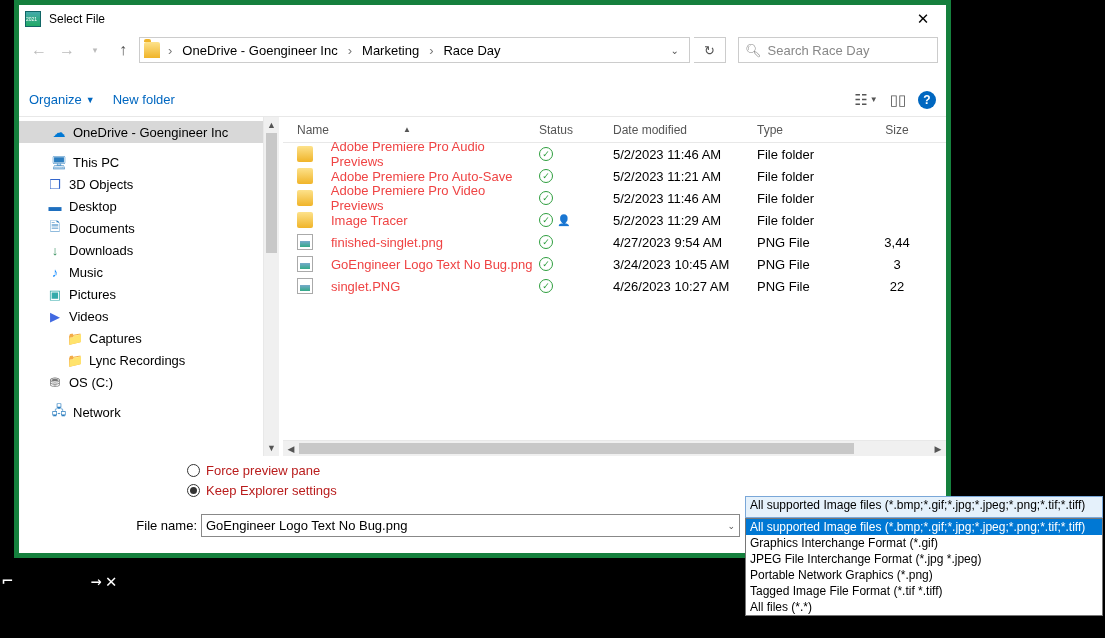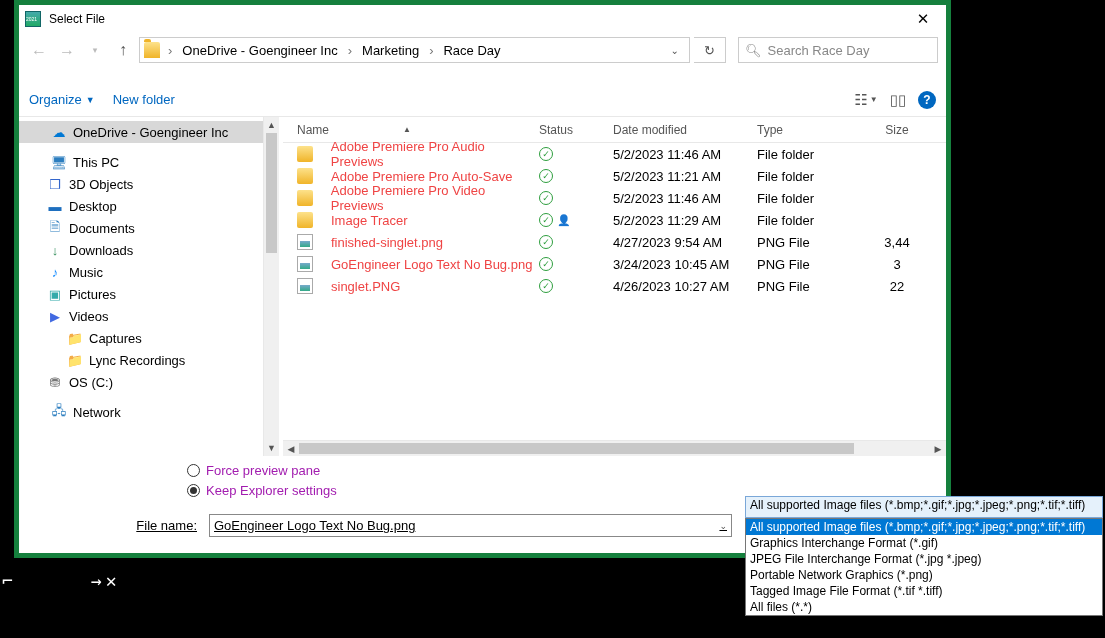--- a/index.html
+++ b/index.html
@@ -76,25 +76,25 @@
   .ficon.png::after{content:"";position:absolute;left:2px;right:2px;bottom:2px;height:6px;background:linear-gradient(#7ac,#3a8);}
   .col-status .sync{width:14px;height:14px;border:1.5px solid #2e9e3e;border-radius:50%;display:inline-flex;align-items:center;justify-content:center;color:#2e9e3e;font-size:9px;}
   .col-status{display:flex;align-items:center;gap:4px;}
   .col-status .person{color:#777;font-size:11px;}
   .hscroll{height:16px;background:#f0f0f0;border-top:1px solid #e8e8e8;display:flex;align-items:center;}
   .hscroll .lft,.hscroll .rgt{width:16px;display:flex;align-items:center;justify-content:center;font-size:9px;color:#555;}
   .hscroll .track{flex:1;position:relative;height:100%;}
   .hscroll .thumb{position:absolute;top:2px;bottom:2px;left:0;width:88%;background:#c8c8c8;}
   
   .extras{padding:4px 0 8px 168px;}
-  .radio-row{display:flex;align-items:center;gap:6px;color:#a21caf;font-size:13px;height:20px;}
+  .radio-row{display:flex;align-items:center;gap:6px;color:#b91c1c;font-size:13px;height:20px;}
   .radiodot{width:13px;height:13px;border:1px solid #333;border-radius:50%;display:inline-flex;align-items:center;justify-content:center;}
   .radiodot.fill::after{content:"";width:7px;height:7px;background:#333;border-radius:50%;}
   
-  .fnrow{display:flex;align-items:center;padding:6px 10px 6px 0;gap:8px;text-decoration:underline;}
+  .fnrow{display:flex;align-items:center;padding:6px 10px 6px 0;}
   .fnrow .lbl{width:182px;text-align:right;padding-right:4px;}
   .fn-input{flex:1;height:23px;border:1px solid #888;padding:0 4px;display:flex;align-items:center;justify-content:space-between;}
   .fn-input .dd{font-size:9px;color:#555;}
   
   .filter-display{position:absolute; left:745px; top:496px; width:358px; height:22px; background:#e5f1fb; border:1px solid #7aa7d8; padding:1px 4px; font-size:12px; white-space:nowrap; overflow:hidden;}
   .filter-menu{position:absolute;left:745px;top:518px;width:358px;background:#fff;border:1px solid #767676;font-size:12px;}
   .filter-menu .opt{padding:1px 4px;white-space:nowrap;overflow:hidden;}
   .filter-menu .opt.sel{background:#0078d4;color:#fff;}
   .cursor-art{position:absolute;left:2px;top:570px;color:#fff;font-size:18px;font-family:monospace;letter-spacing:4px;}
 </style>

